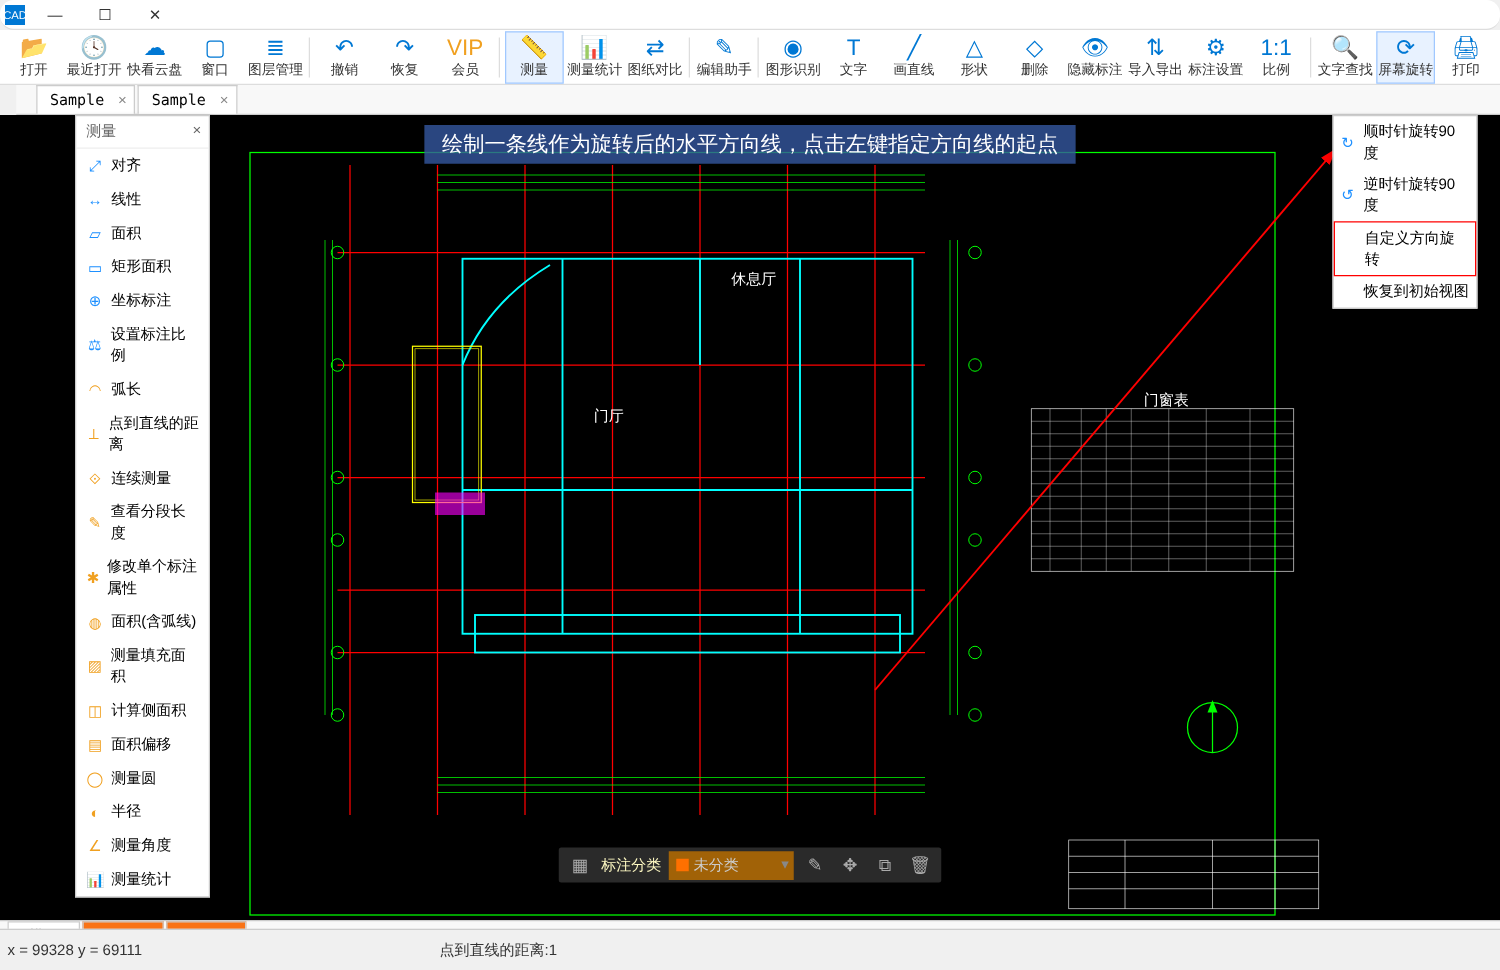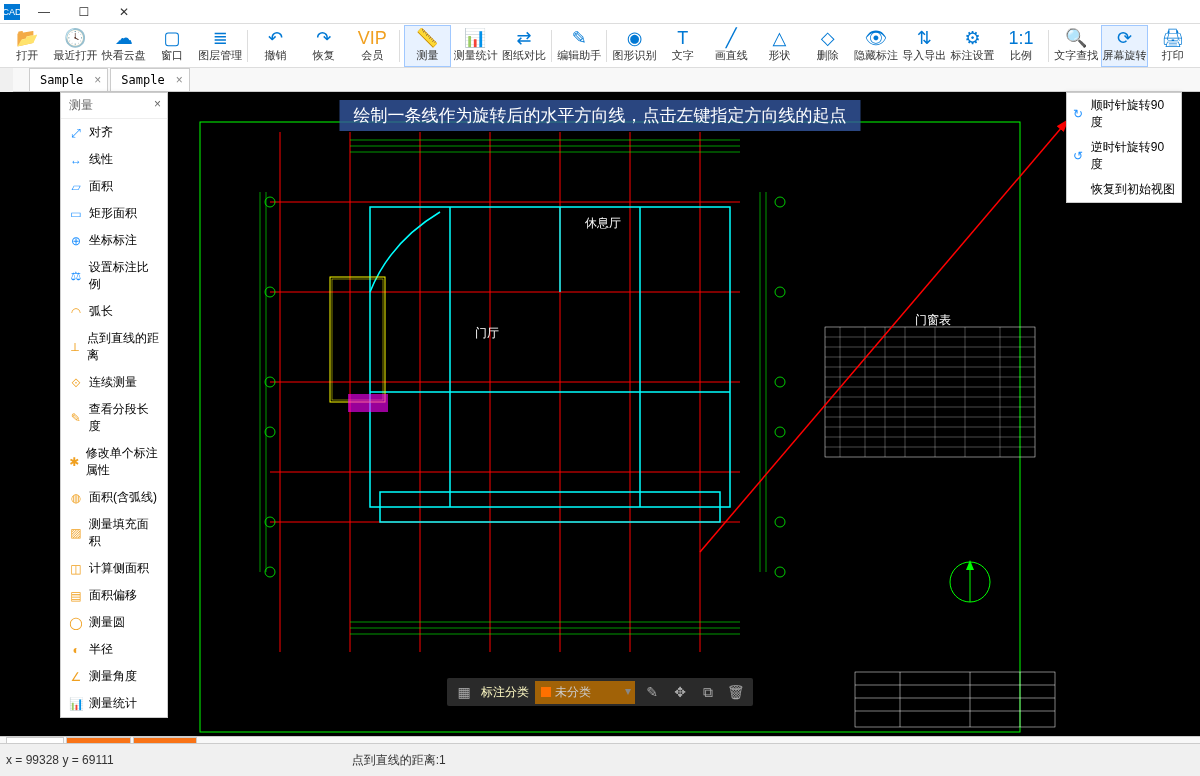--- a/index.html
+++ b/index.html
@@ -1,17 +1,17 @@
 <!DOCTYPE html>
 <html><head>
 <meta charset="utf-8">
 <style>
 * { margin:0; padding:0; box-sizing:border-box; font-family:"Microsoft YaHei",sans-serif; font-size:12px; }
 body { width:1200px; height:776px; background:#f0f0f0; overflow:hidden; position:relative; }
-.titlebar { height:24px; background:#fff; display:flex; align-items:center; padding:0 4px; border-bottom:1px solid #ddd; }
+.titlebar { height:24px; background:#fff; display:flex; align-items:center; padding:0 4px; border-bottom:1px solid #ddd;border-radius:11px; }
 .titlebar .app-icon { width:16px; height:16px; background:#0078d4; color:#fff; font-size:9px; display:flex; align-items:center; justify-content:center; margin-right:4px; }
 .titlebar .title-text { flex:1; color:#333; }
 .titlebar .winbtn { width:40px; height:20px; display:flex; align-items:center; justify-content:center; color:#333; cursor:pointer; }
 .toolbar { height:44px; background:#fff; display:flex; align-items:center; padding:0 4px; gap:2px; border-bottom:1px solid #ddd; }
 .tool { width:50px; height:42px; display:flex; flex-direction:column; align-items:center; justify-content:center; cursor:pointer; color:#0078d4; }
 .tool .ticon { font-size:18px; line-height:1; }
 .tool .tlabel { font-size:11px; color:#333; margin-top:1px; }
 .tool.active { border:1px solid #a0c8ff; background:#e8f2ff; }
 .tool.vip .ticon { color:#f0a020; }
 .divider { width:1px; height:32px; background:#ddd; margin:0 2px; }
@@ -358,20 +358,24 @@
 
   <div class="rotate-menu" id="rotate-menu">
       <div class="rm-item">
         <span class="ic">↻</span>
         <span>顺时针旋转90度</span>
       </div>
       <div class="rm-item">
         <span class="ic">↺</span>
         <span>逆时针旋转90度</span>
       </div>
+      <div class="rm-item hl">
+        <span class="ic"></span>
+        <span>自定义方向旋转</span>
+      </div>
       <div class="rm-item">
         <span class="ic"></span>
         <span>恢复到初始视图</span>
       </div>
     </div>
 
   <svg class="red-arrow" width="1200" height="644">
     <defs>
         <marker id="ah" markerWidth="10" markerHeight="10" refX="8" refY="3" orient="auto">
       <path d="M0,0 L9,3 L0,6 Z" fill="red"></path>

